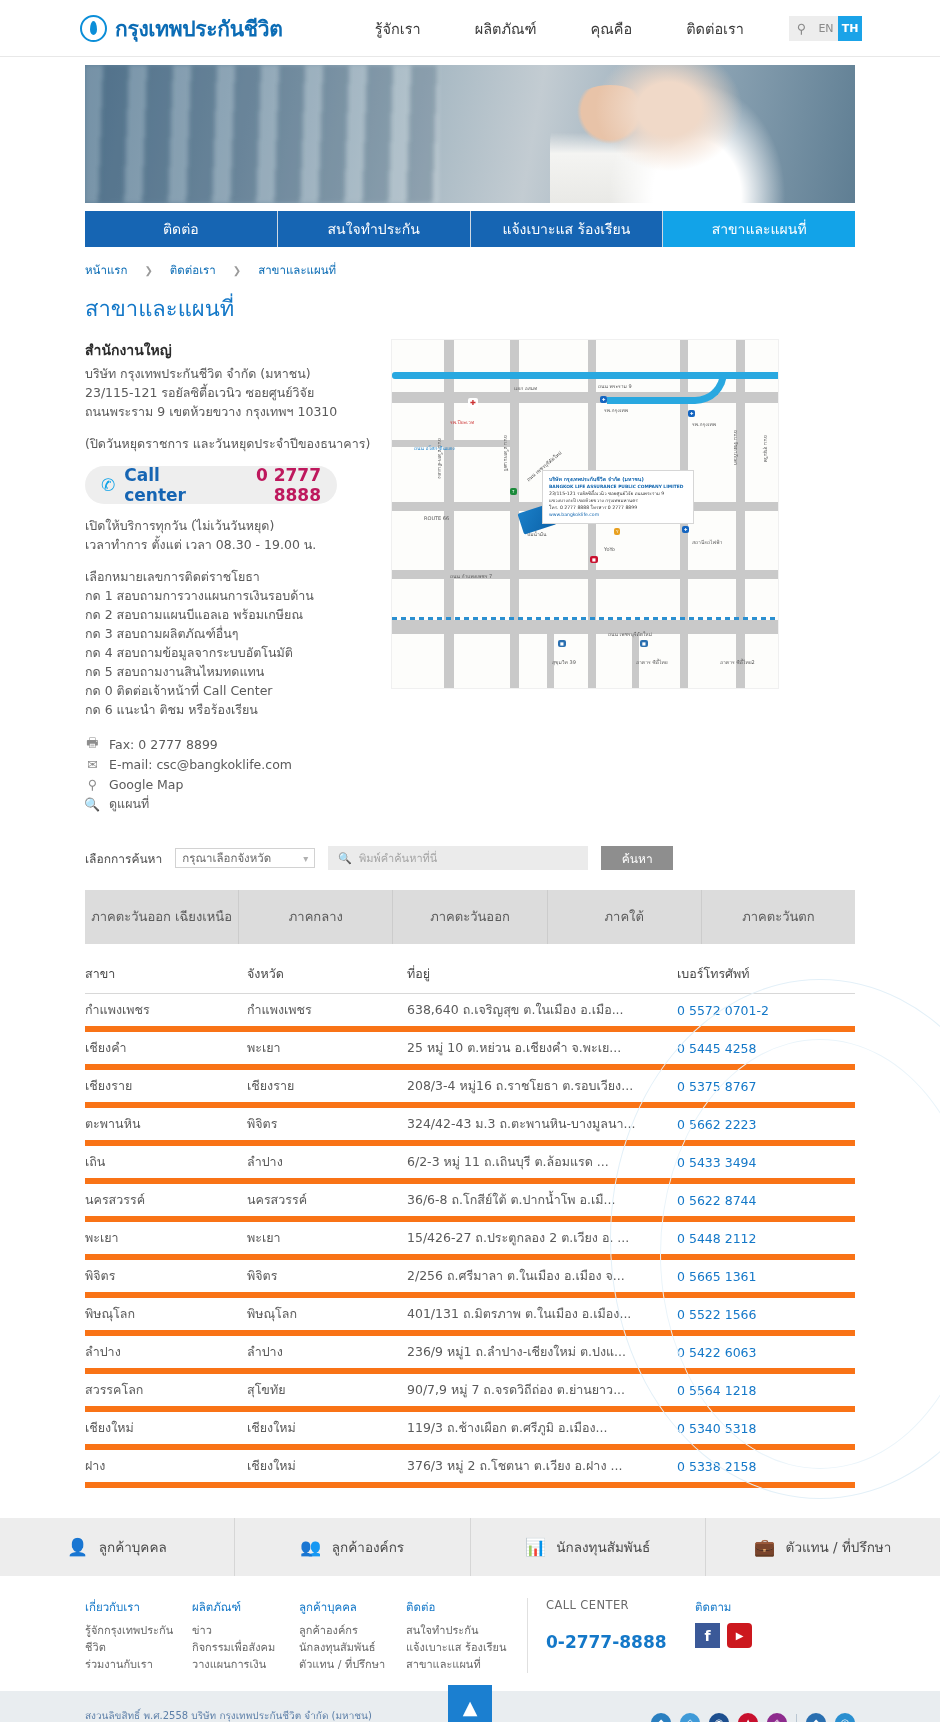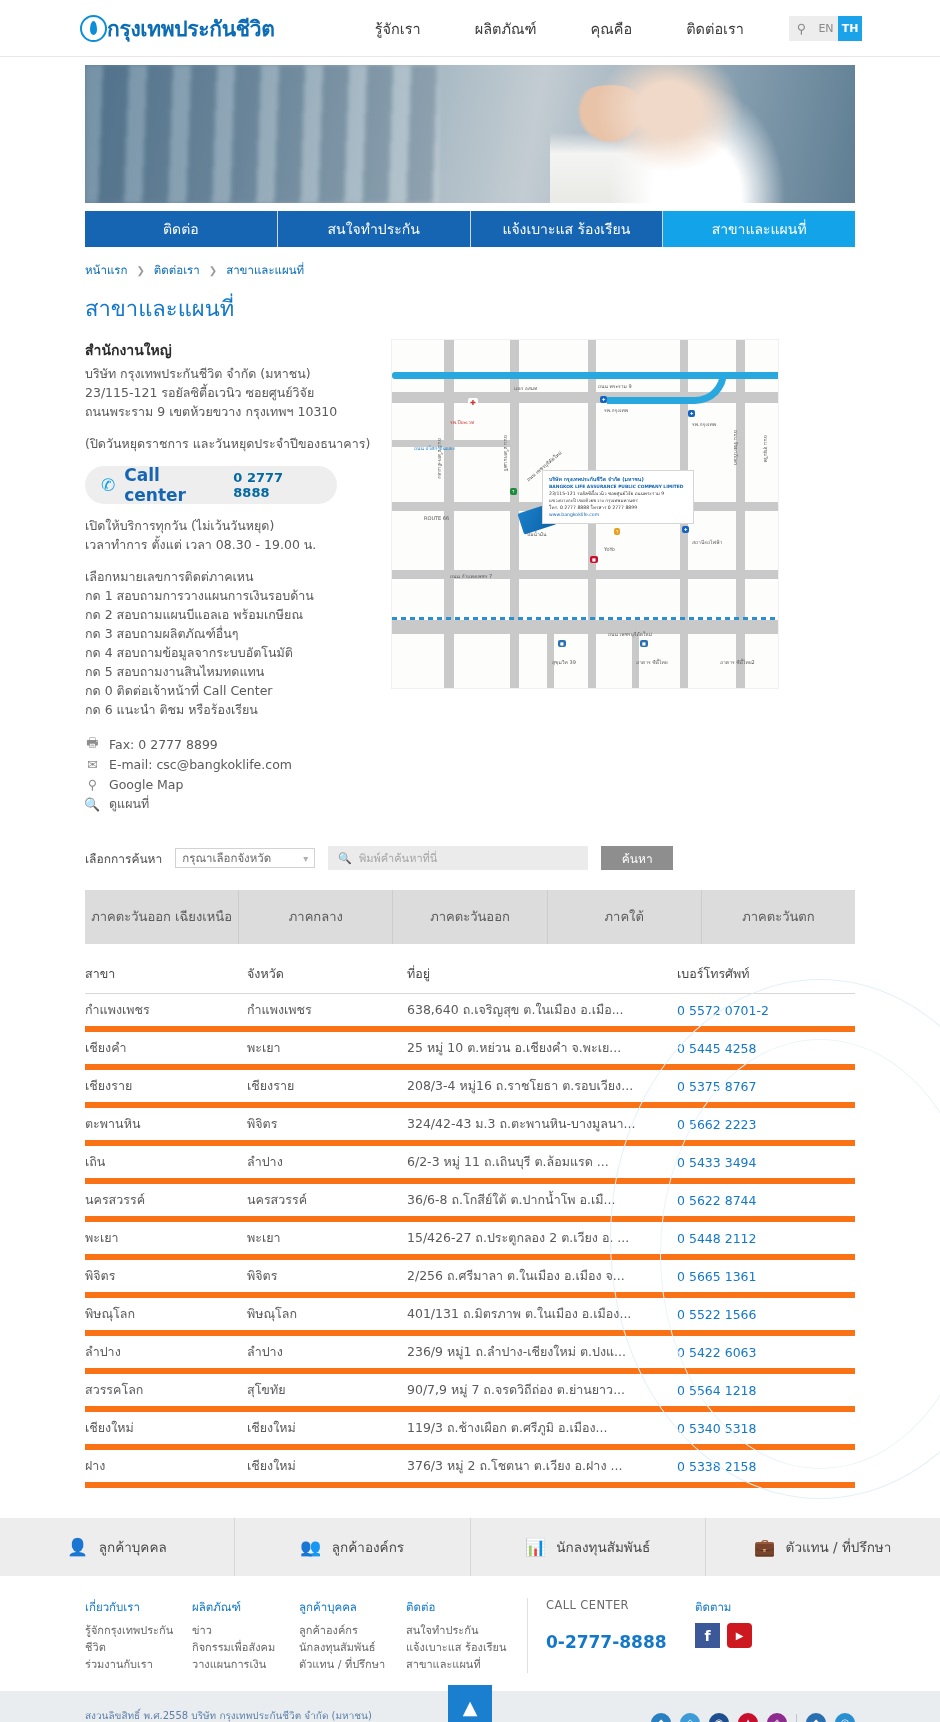--- a/index.html
+++ b/index.html
@@ -10,21 +10,21 @@
     font-size: 13px; color: #4a4a4a;
     overflow: hidden;
   }
   .page { width: 940px; background: #ffffff; position: relative; }
 
   
   .header {
     height: 57px; background: #fff; display: flex; align-items: center;
     border-bottom: 1px solid #e8e8e8; padding: 0 78px 0 80px;
   }
-  .logo { display: flex; align-items: center; }
+  .logo { display: flex; align-items: center; gap: 8px; }
   .logo-mark {
     width: 27px; height: 27px; border-radius: 50%;
     border: 2px solid #0b8ed8; position: relative; flex: none;
   }
   .logo-mark::after {
     content: ""; position: absolute; left: 50%; top: 4px;
     width: 7px; height: 14px; margin-left: -3.5px;
     background: #0b8ed8; border-radius: 50% 50% 50% 50%/60% 60% 40% 40%;
   }
   .logo-text { font-size: 21px; color: #0b6cb5; font-weight: bold; letter-spacing: -.3px; }
@@ -76,21 +76,21 @@
     flex: 1; height: 36px; background: #1665b3; color: #fff; font-size: 14px;
     display: flex; align-items: center; justify-content: center; cursor: pointer;
     border-right: 1px solid #cfd9e3;
   }
   .tab:last-child { border-right: none; }
   .tab.active { background: #12a3e8; }
 
   
   .breadcrumb {
     padding: 14px 85px 0; font-size: 11.5px; color: #0b6cb5;
-    display: flex; align-items: center; gap: 9px;
+    display: flex; align-items: center; gap: 17px;
   }
   .breadcrumb .sep { color: #9a9a9a; font-size: 10px; }
 
   
   .content { padding: 12px 85px 0; position: relative; }
   h1.page-title { font-size: 22px; color: #1478c8; font-weight: normal; margin-bottom: 13px; }
 
   .cols { display: flex; gap: 18px; }
   .left-col { width: 288px; flex: none; }
   .right-col { flex: 1; }
@@ -98,21 +98,21 @@
   .sub-head { font-size: 14px; color: #2b2b2b; font-weight: bold; margin-bottom: 3px; }
   .addr-line { font-size: 12.5px; line-height: 19px; color: #5a5a5a; }
   .spacer-10 { height: 13px; }
 
   .callcenter {
     background: #eeeeee; border-radius: 22px; height: 38px; margin: 13px 0 12px;
     display: flex; align-items: center; padding: 0 16px; gap: 9px; width: 252px;
   }
   .cc-icon { color: #12a3e8; font-size: 17px; line-height: 1; }
   .cc-label { font-size: 17px; color: #1665b3; font-weight: bold; }
-  .cc-num { font-size: 13px; color: #0369a1; font-weight: bold; }
+  .cc-num { font-size: 17px; color: #be185d; font-weight: bold; text-align: right; }
 
   .menu-head { font-size: 12.5px; color: #5a5a5a; line-height: 19px; margin-top: 13px; }
   .menu-item { font-size: 12.5px; color: #5a5a5a; line-height: 19px; }
 
   .links { margin-top: 15px; }
   .link-row { display: flex; align-items: center; gap: 9px; height: 20px; font-size: 12.5px; color: #5a5a5a; }
   .lk-ico { width: 15px; display: flex; justify-content: center; color: #8d8d8d; font-size: 13px; }
 
   
   .map {
@@ -289,21 +289,21 @@
 
         <div class="callcenter">
           <span class="cc-icon">✆</span>
           <span class="cc-label">Call center</span>
           <span class="cc-num">0 2777 8888</span>
         </div>
 
         <div class="addr-line">เปิดให้บริการทุกวัน (ไม่เว้นวันหยุด)</div>
         <div class="addr-line">เวลาทำการ ตั้งแต่ เวลา 08.30 - 19.00 น.</div>
 
-        <div class="menu-head">เลือกหมายเลขการติดต่ภาคเหน</div>
+        <div class="menu-head">เลือกหมายเลขการติดต่ราชโยธา</div>
         <div class="menu-item">กด 1 สอบถามการวางแผนการเงินรอบด้าน</div>
         <div class="menu-item">กด 2 สอบถามแผนบีแอลเอ พร้อมเกษียณ</div>
         <div class="menu-item">กด 3 สอบถามผลิตภัณฑ์อื่นๆ</div>
         <div class="menu-item">กด 4 สอบถามข้อมูลจากระบบอัตโนมัติ</div>
         <div class="menu-item">กด 5 สอบถามงานสินไหมทดแทน</div>
         <div class="menu-item">กด 0 ติดต่อเจ้าหน้าที่ Call Center</div>
         <div class="menu-item">กด 6 แนะนำ ติชม หรือร้องเรียน</div>
 
         <div class="links">
           <div class="link-row">

